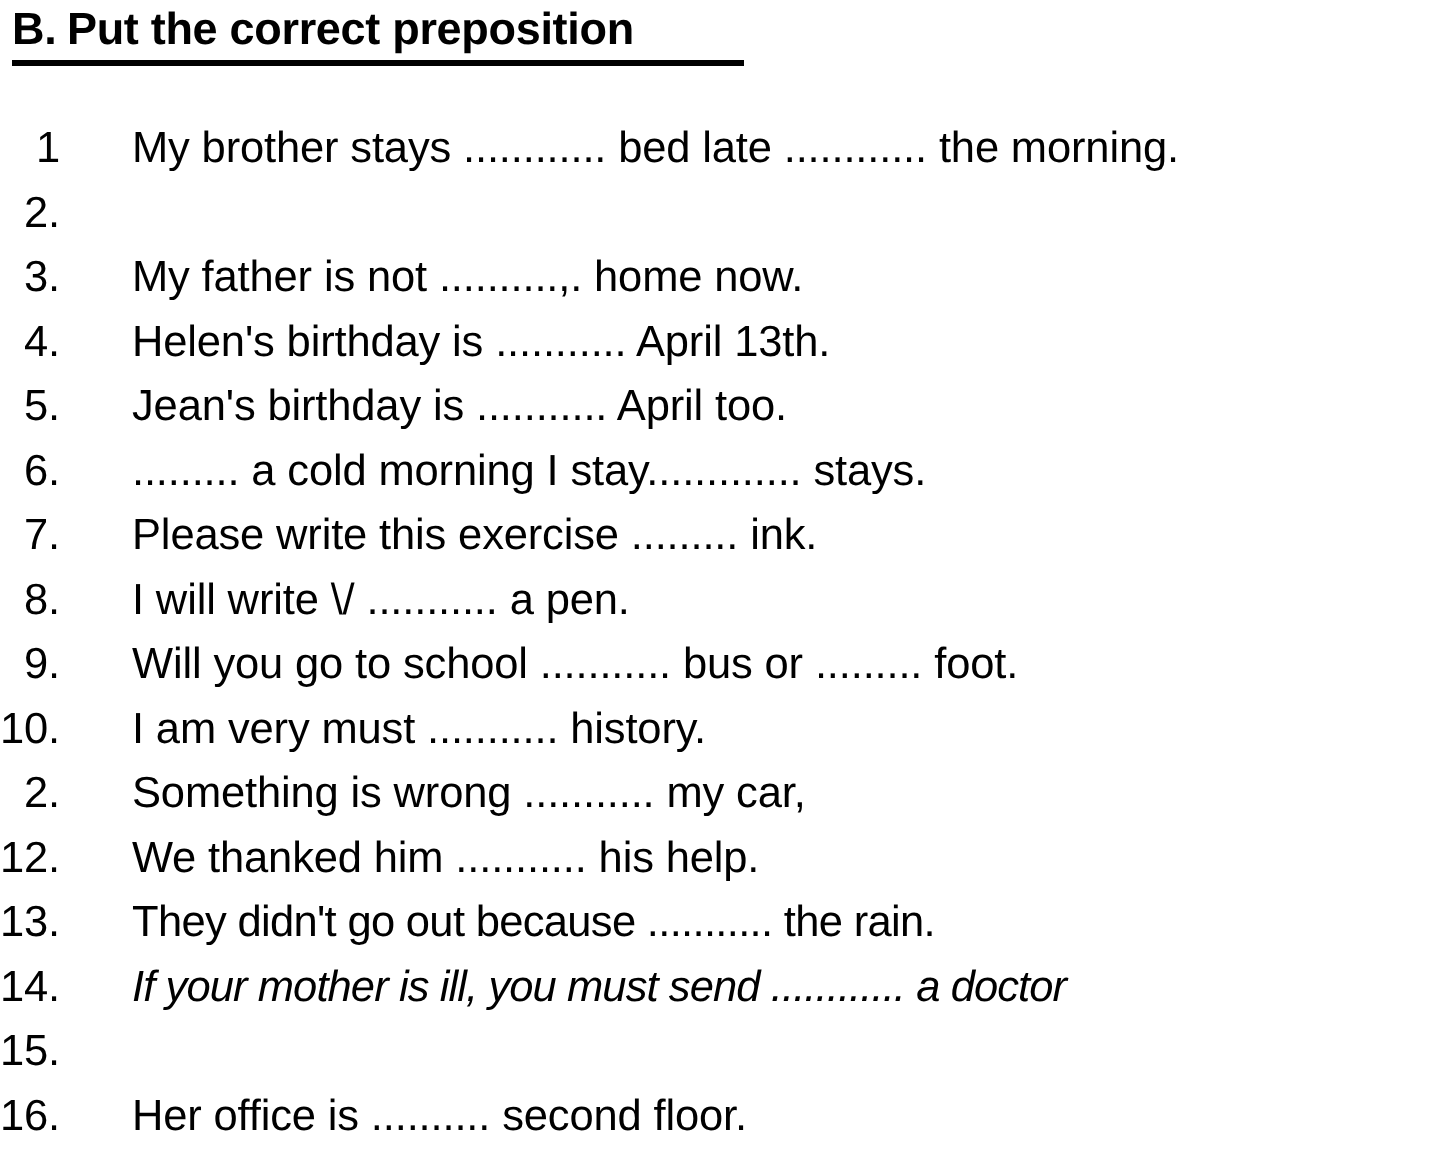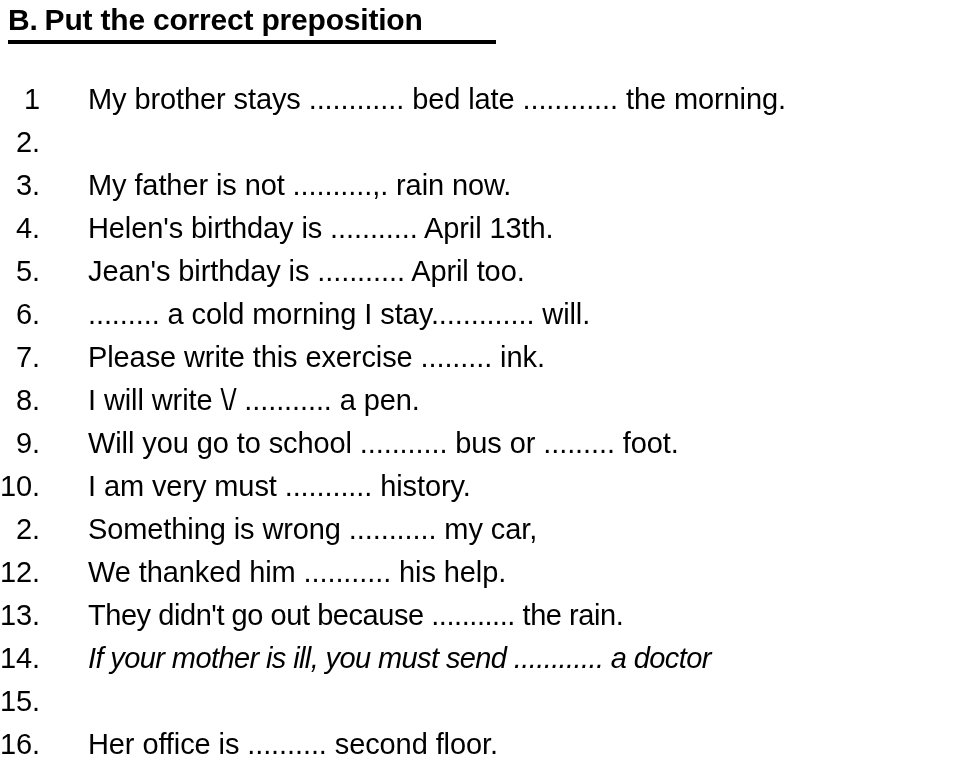--- a/index.html
+++ b/index.html
@@ -105,36 +105,36 @@
       <span class="qnum">1</span>
       <span class="qtext">My brother stays ............ bed late ............ the morning.</span>
     </div>
 
     <div class="qrow">
       <span class="qnum">2.</span>
     </div>
 
     <div class="qrow">
       <span class="qnum">3.</span>
-      <span class="qtext">My father is not ..........,. rain now.</span>
+      <span class="qtext">My father is not ..........,. home now.</span>
     </div>
 
     <div class="qrow">
       <span class="qnum">4.</span>
       <span class="qtext">Helen's birthday is ........... April 13th.</span>
     </div>
 
     <div class="qrow">
       <span class="qnum">5.</span>
       <span class="qtext">Jean's birthday is ........... April too.</span>
     </div>
 
     <div class="qrow">
       <span class="qnum">6.</span>
-      <span class="qtext">......... a cold morning I stay............. will.</span>
+      <span class="qtext">......... a cold morning I stay............. stays.</span>
     </div>
 
     <div class="qrow">
       <span class="qnum">7.</span>
       <span class="qtext">Please write this exercise ......... ink.</span>
     </div>
 
     <div class="qrow">
       <span class="qnum">8.</span>
       <span class="qtext">I will write \/ ........... a pen.</span>

